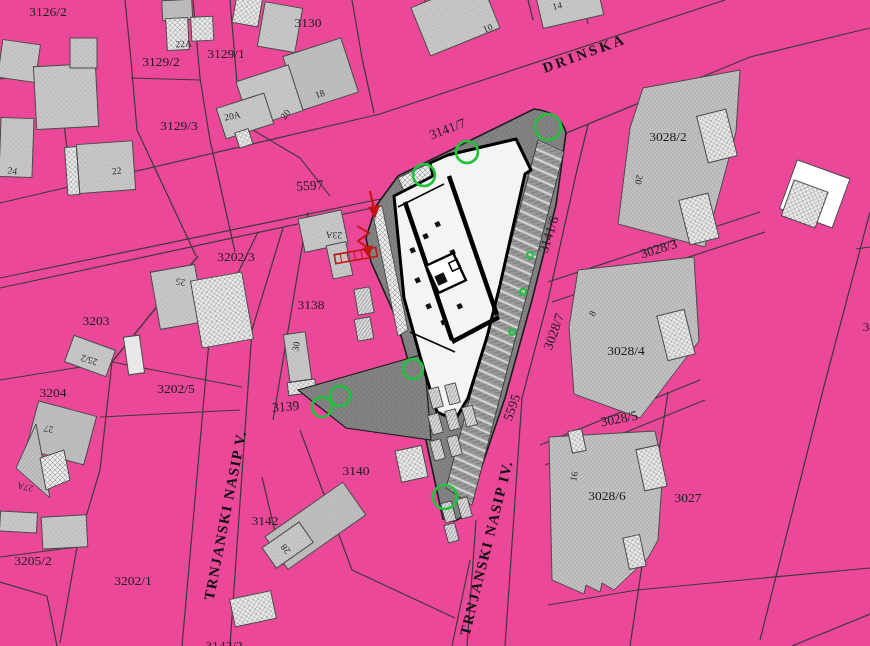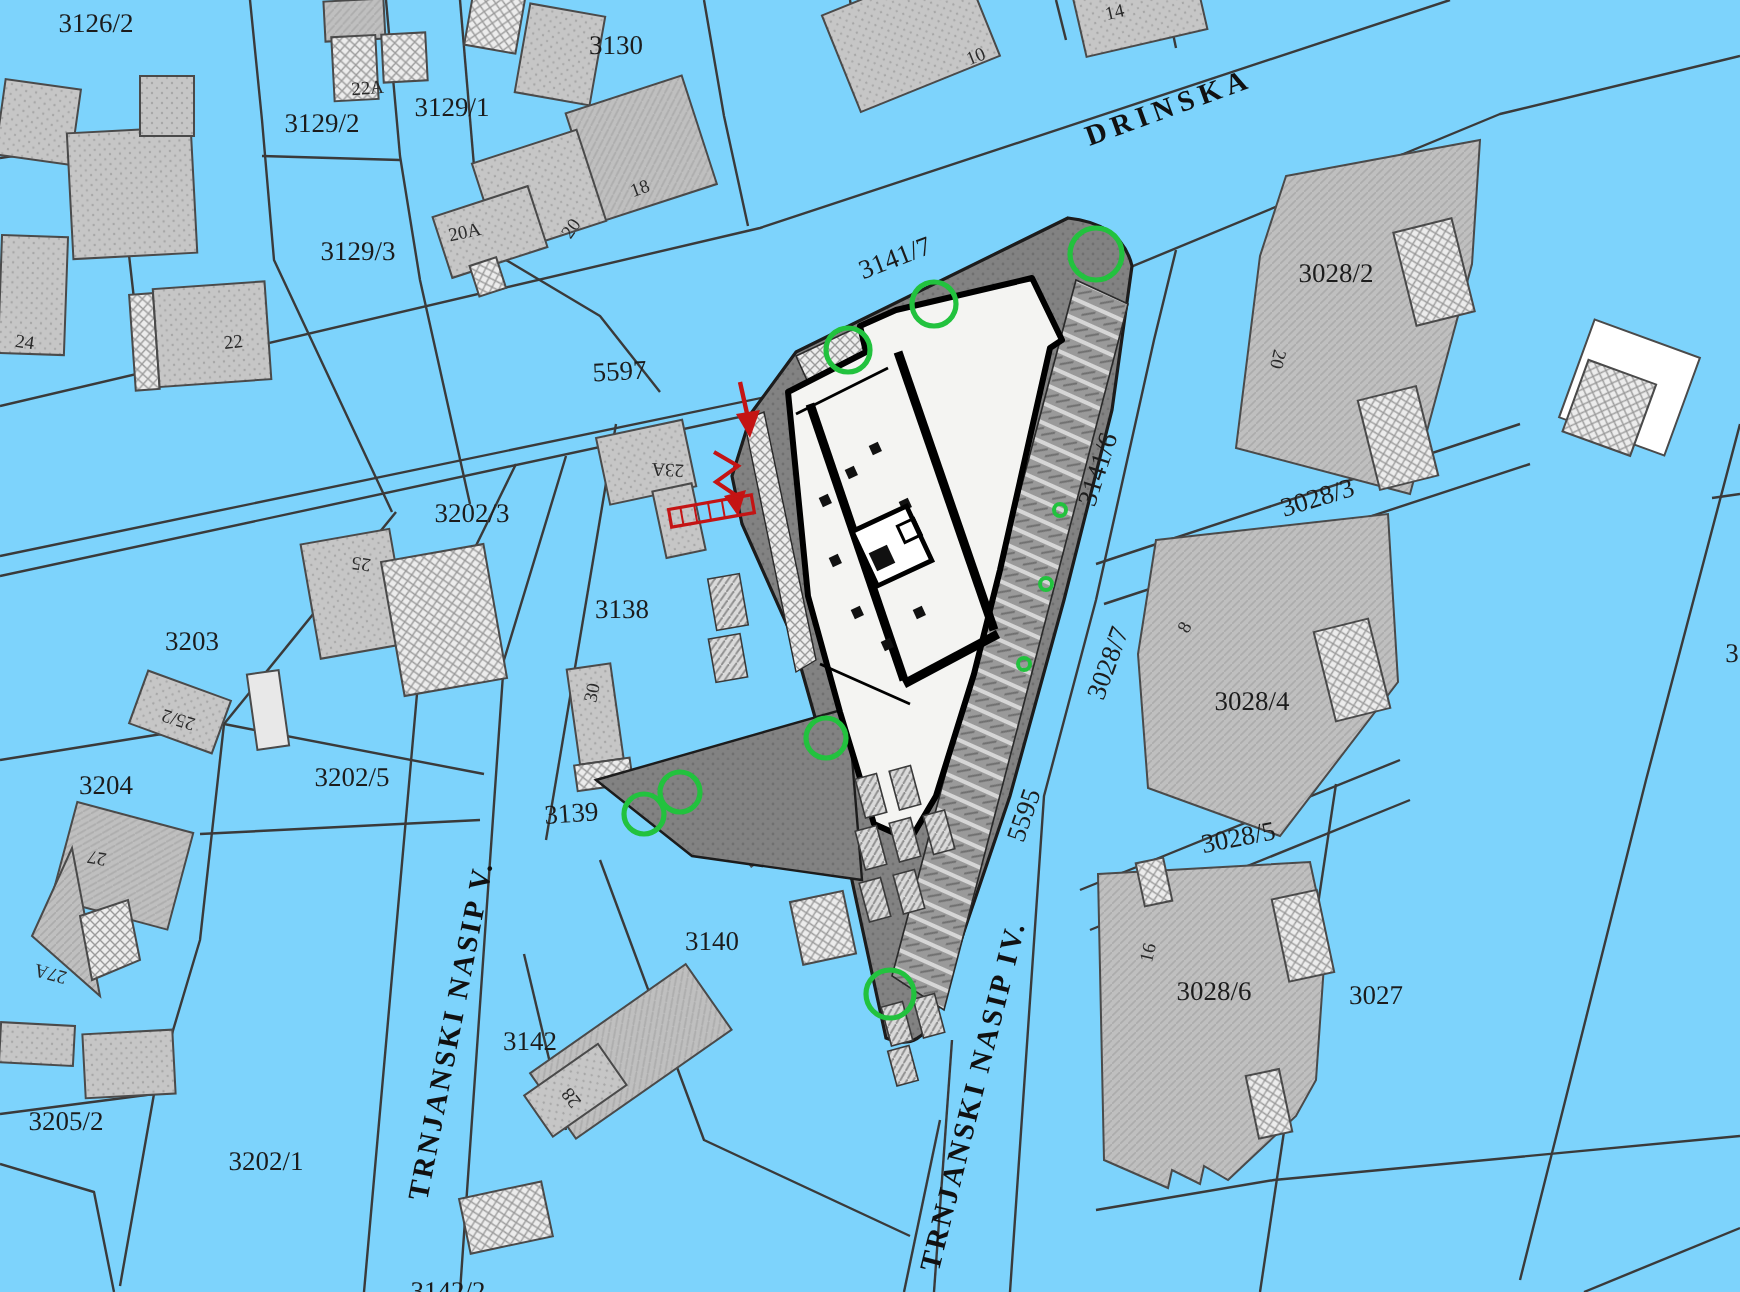--- a/index.html
+++ b/index.html
@@ -1,16 +1,16 @@
 <!DOCTYPE html>
 <html><head>
 <meta charset="utf-8">
 <style>
   html,body{margin:0;padding:0;background:#fff;}
-  .canvas{position:relative;width:870px;height:646px;background:#7dd3fc;overflow:hidden;}
+  .canvas{position:relative;width:870px;height:646px;background:#ec4899;overflow:hidden;}
   .canvas svg{position:absolute;left:0;top:0;}
   text{font-family:"Liberation Serif", "DejaVu Serif", serif;}
   .lbl-p{font-size:13.5px;fill:#1c1c1c;text-anchor:middle;}
   .lbl-b{font-size:9.5px;fill:#2a2a2a;text-anchor:middle;}
   .lbl-s{font-size:14.5px;font-weight:bold;fill:#111;text-anchor:middle;}
 </style>
 </head>
 <body>
 
 <div class="canvas">

